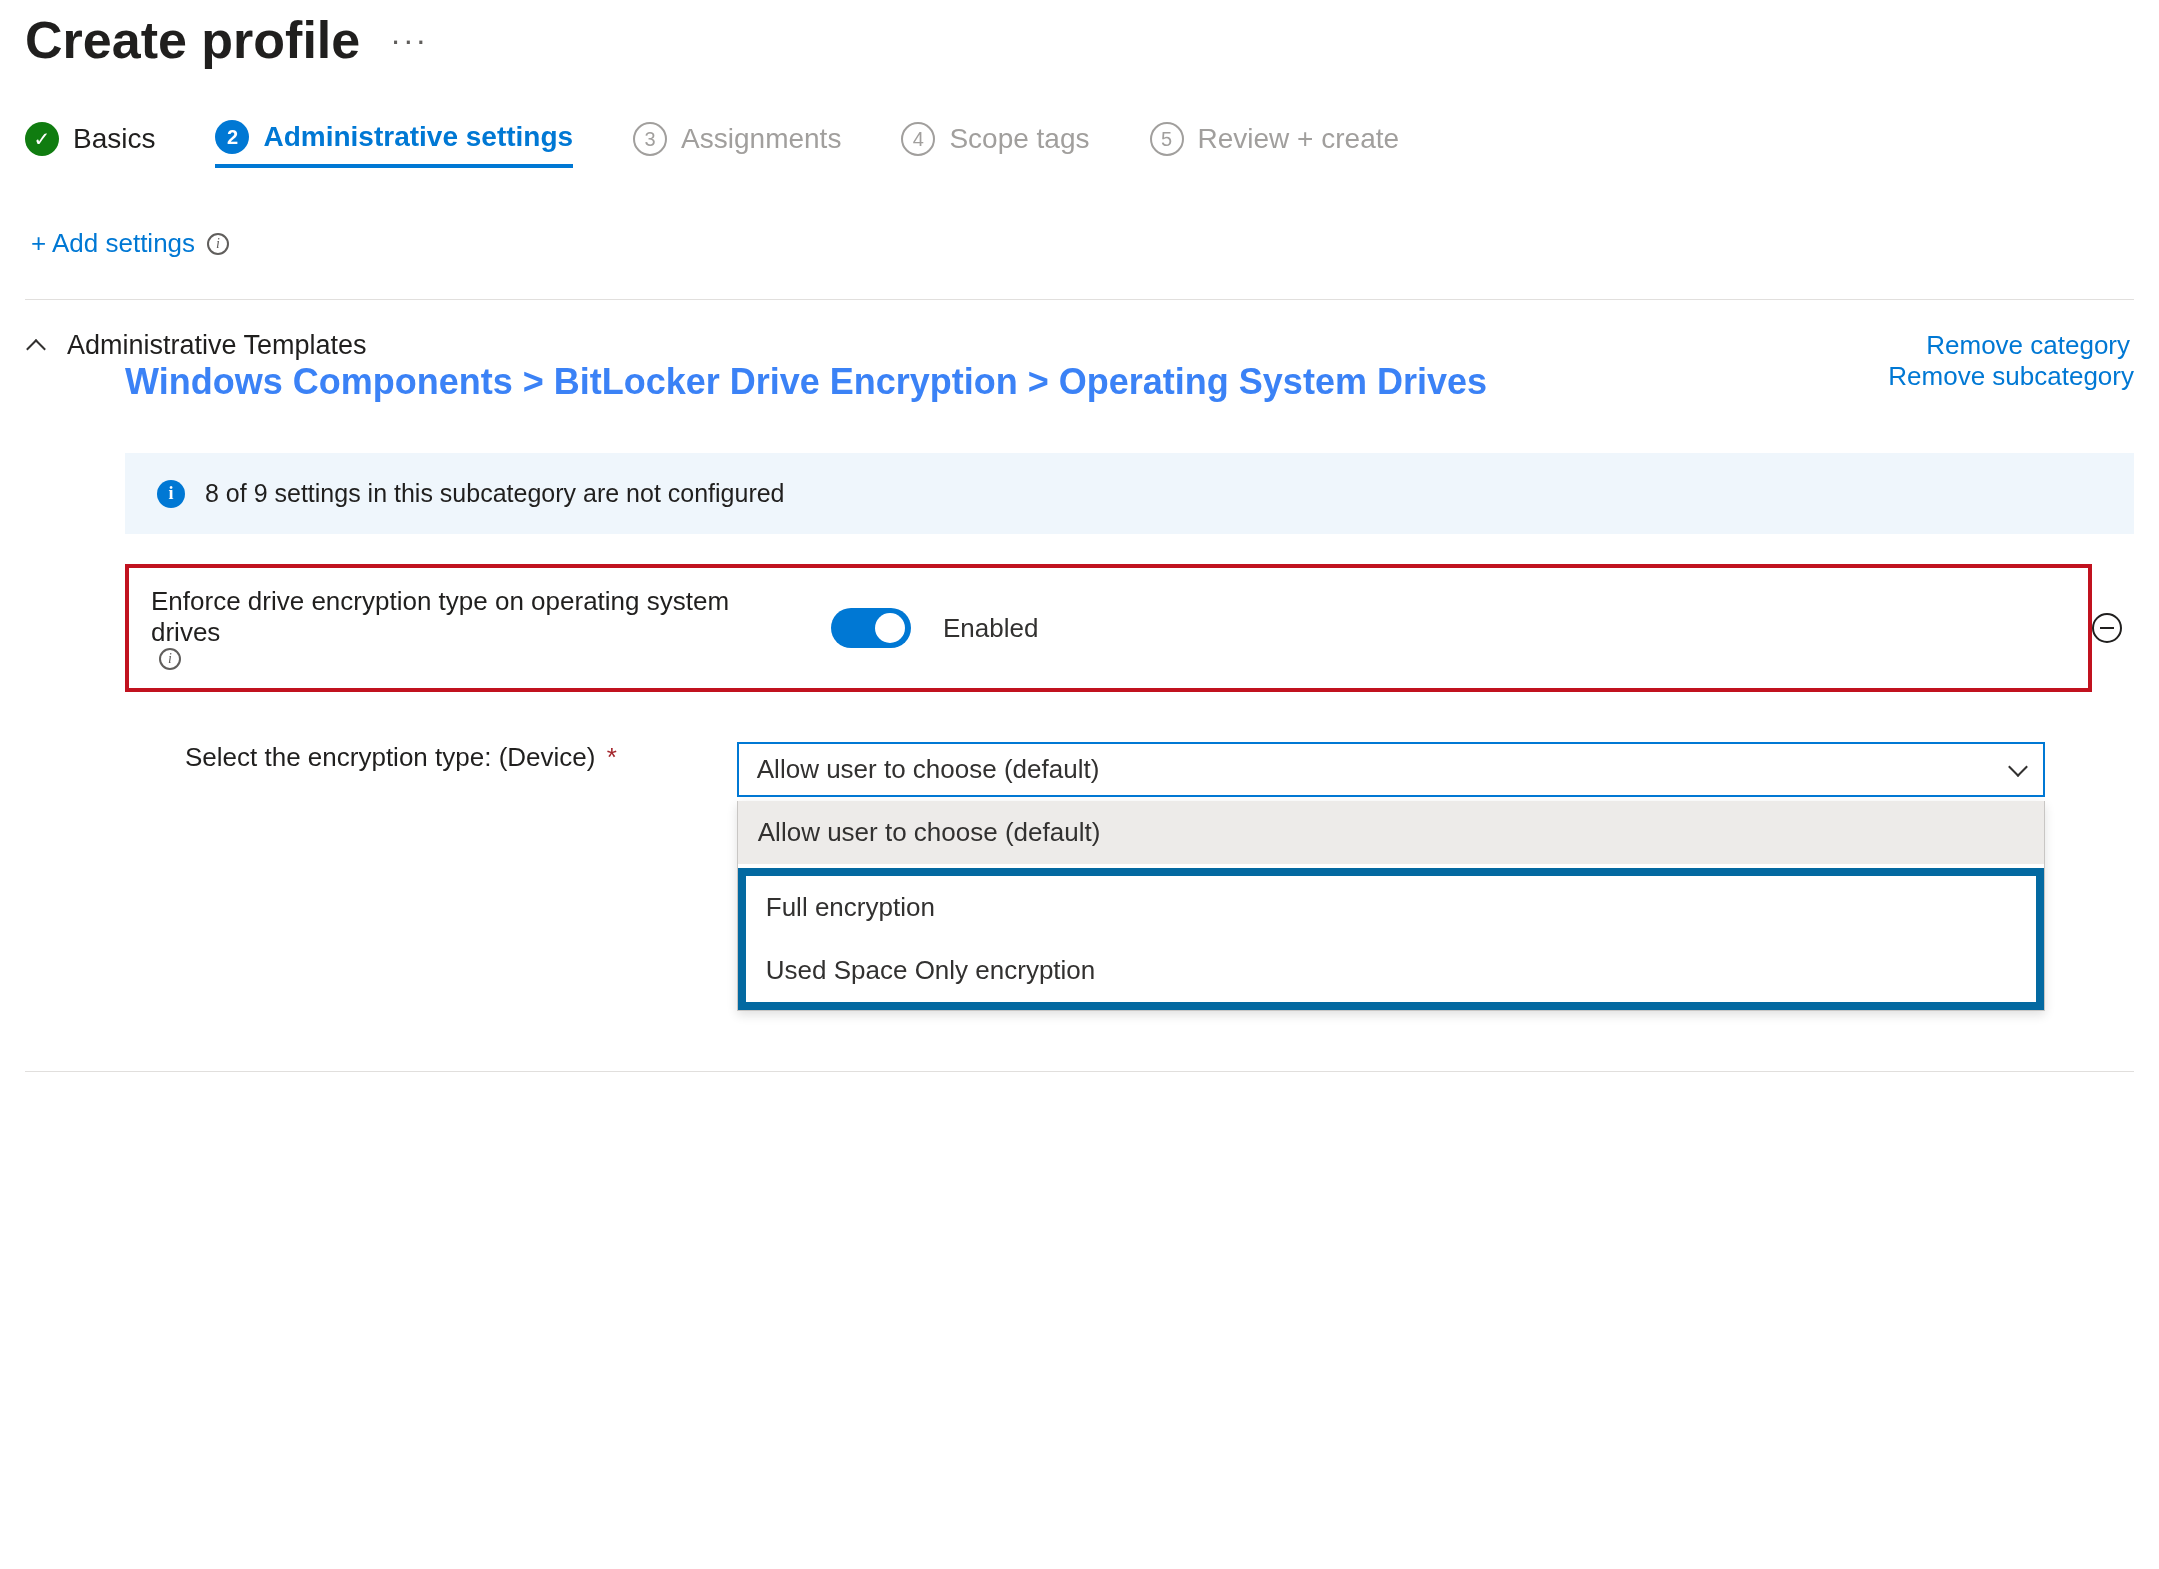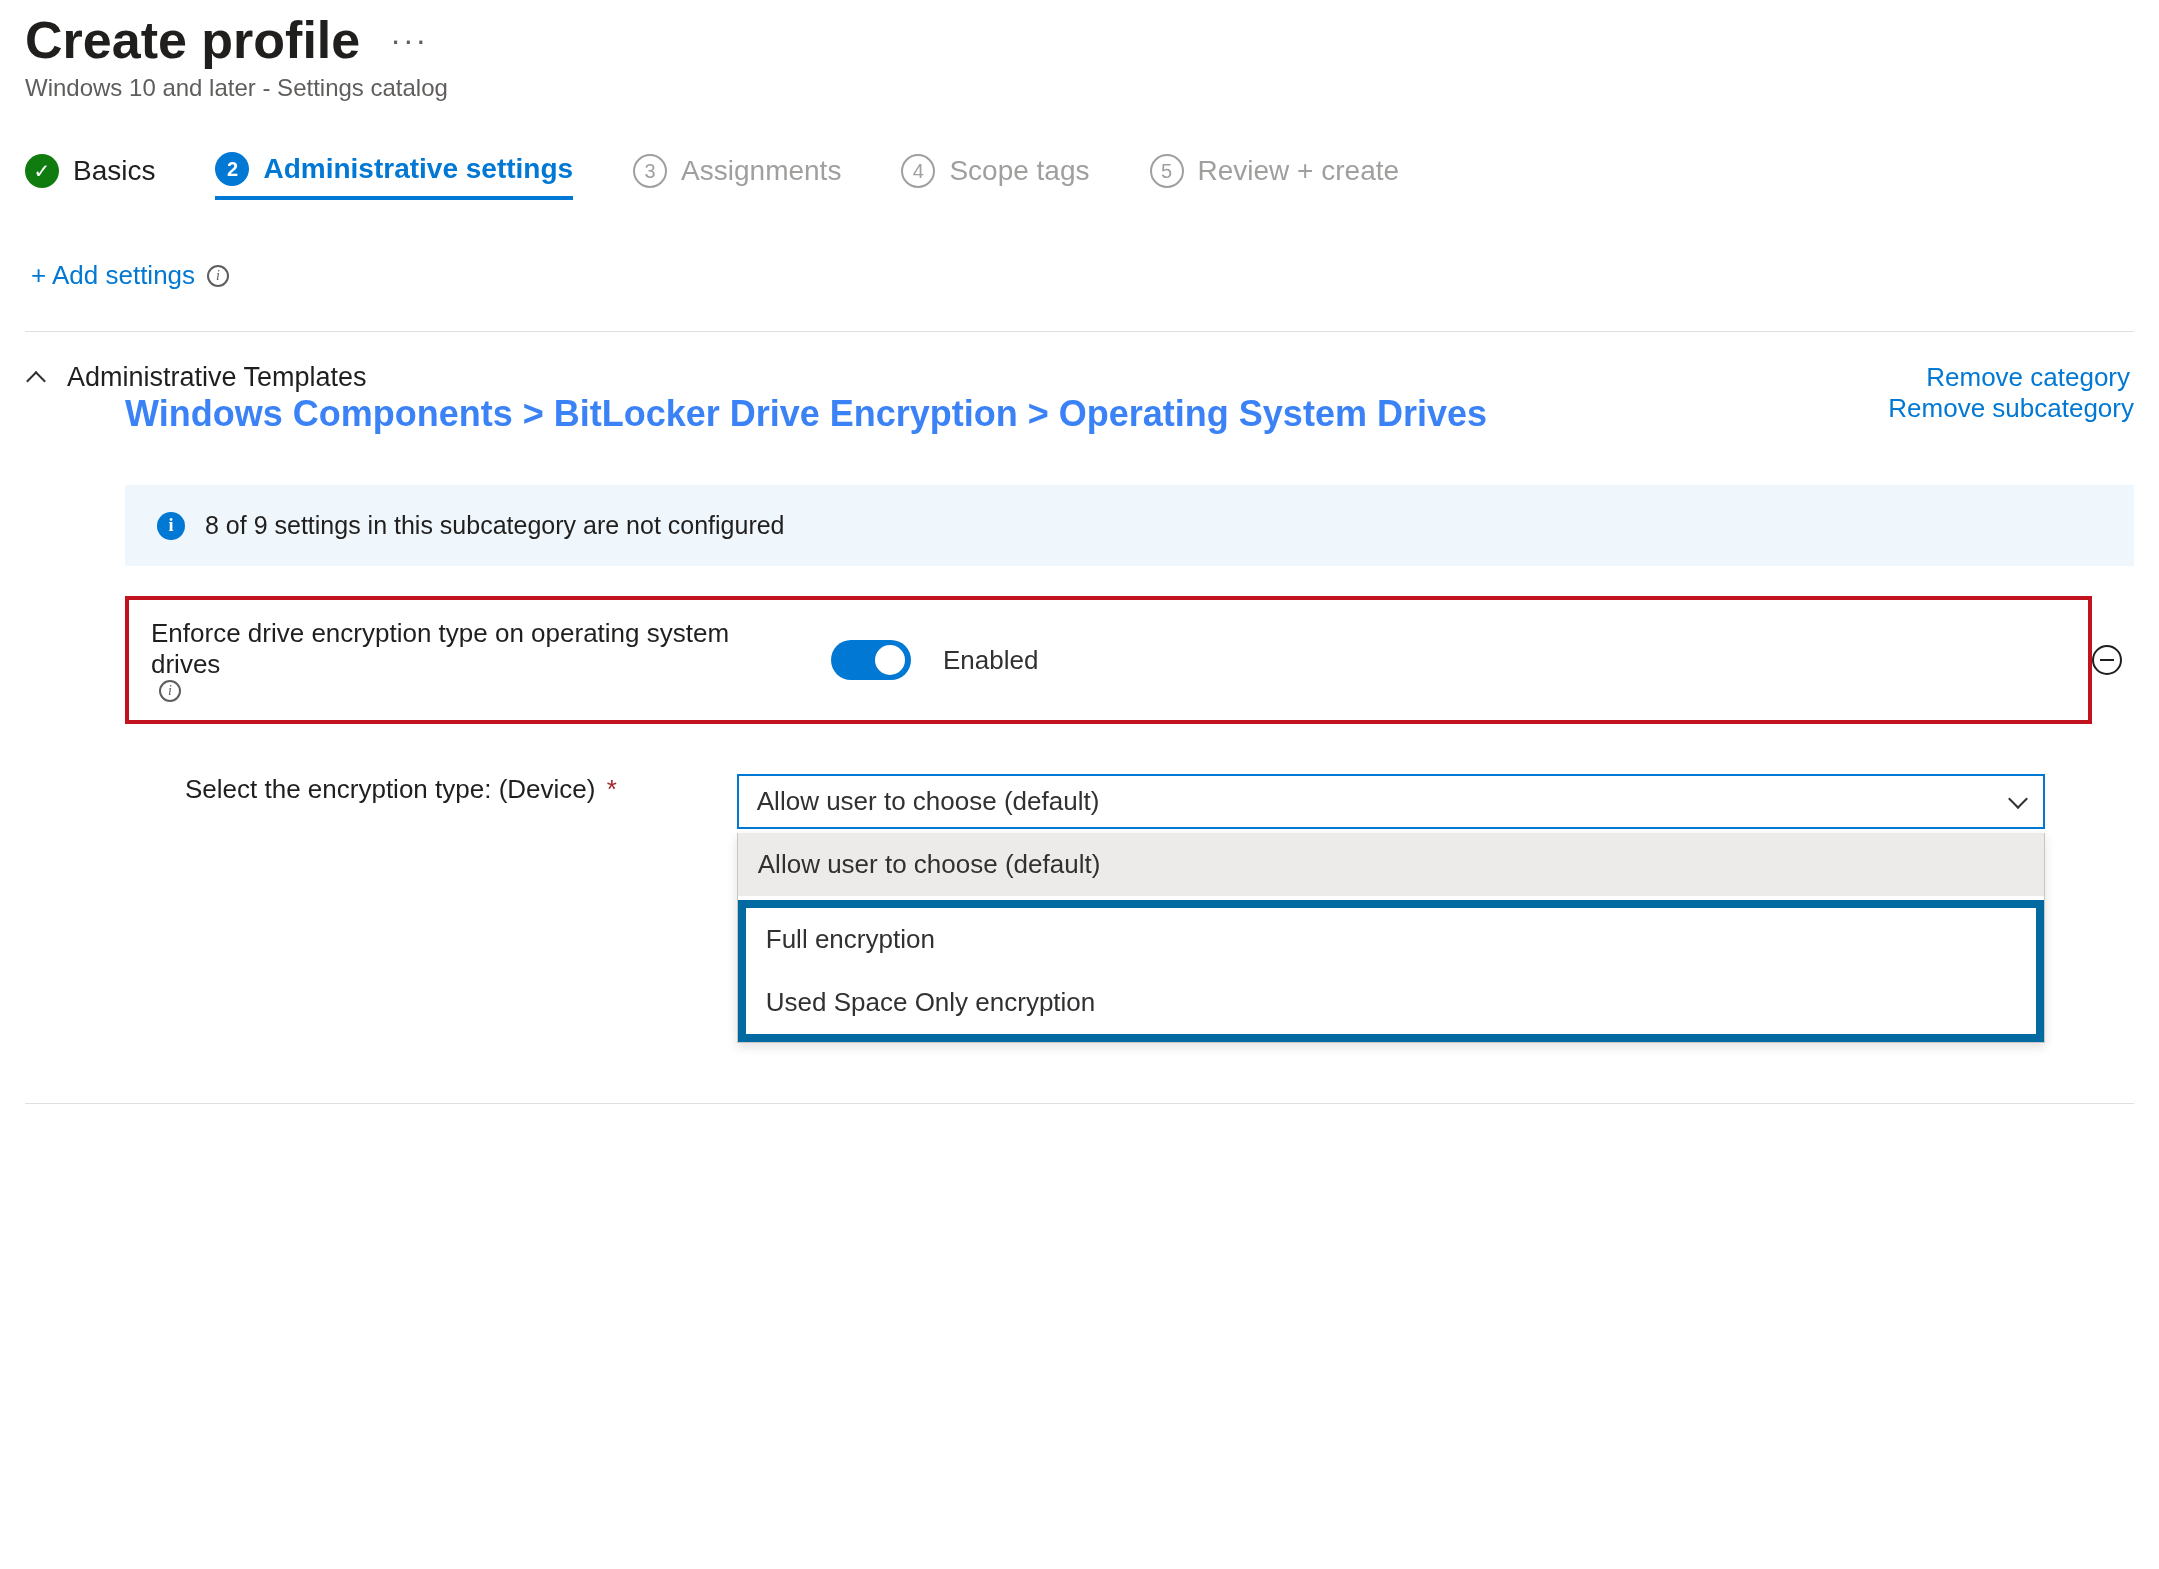--- a/index.html
+++ b/index.html
@@ -167,21 +167,20 @@
 </head>
 <body>
 
 <div class="page">
 
   <div class="header">
     <div class="title-row">
       <h1 class="page-title">Create profile</h1>
       <span class="more-dots">···</span>
     </div>
-    <div class="subtitle">Windows 10 and later - Settings catalog</div>
   </div>
 
   <div class="wizard-tabs">
     <div class="wiz-step">
       <span class="step-circle done">✓</span>
       <span class="step-label done-l">Basics</span>
     </div>
     <div class="wiz-step active">
       <span class="step-circle current">2</span>
       <span class="step-label current-l">Administrative settings</span>

